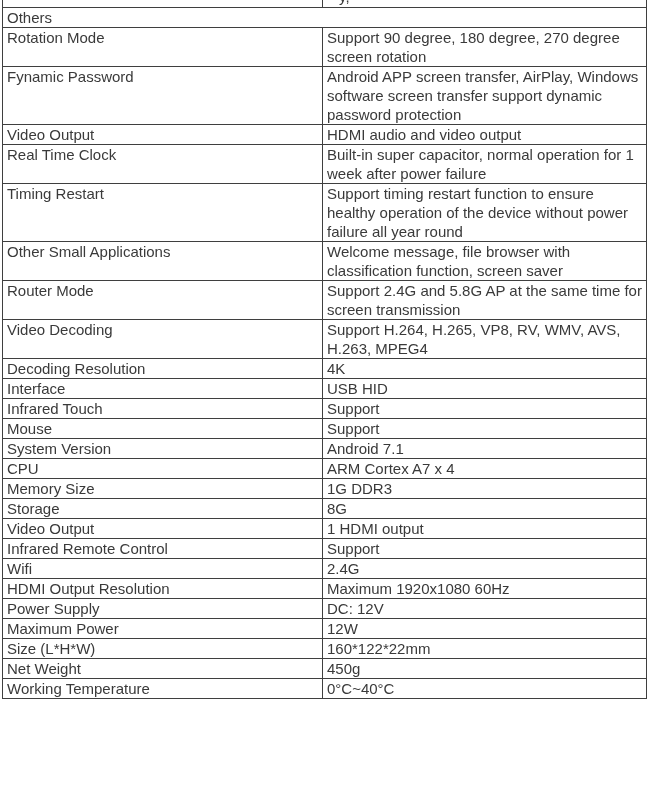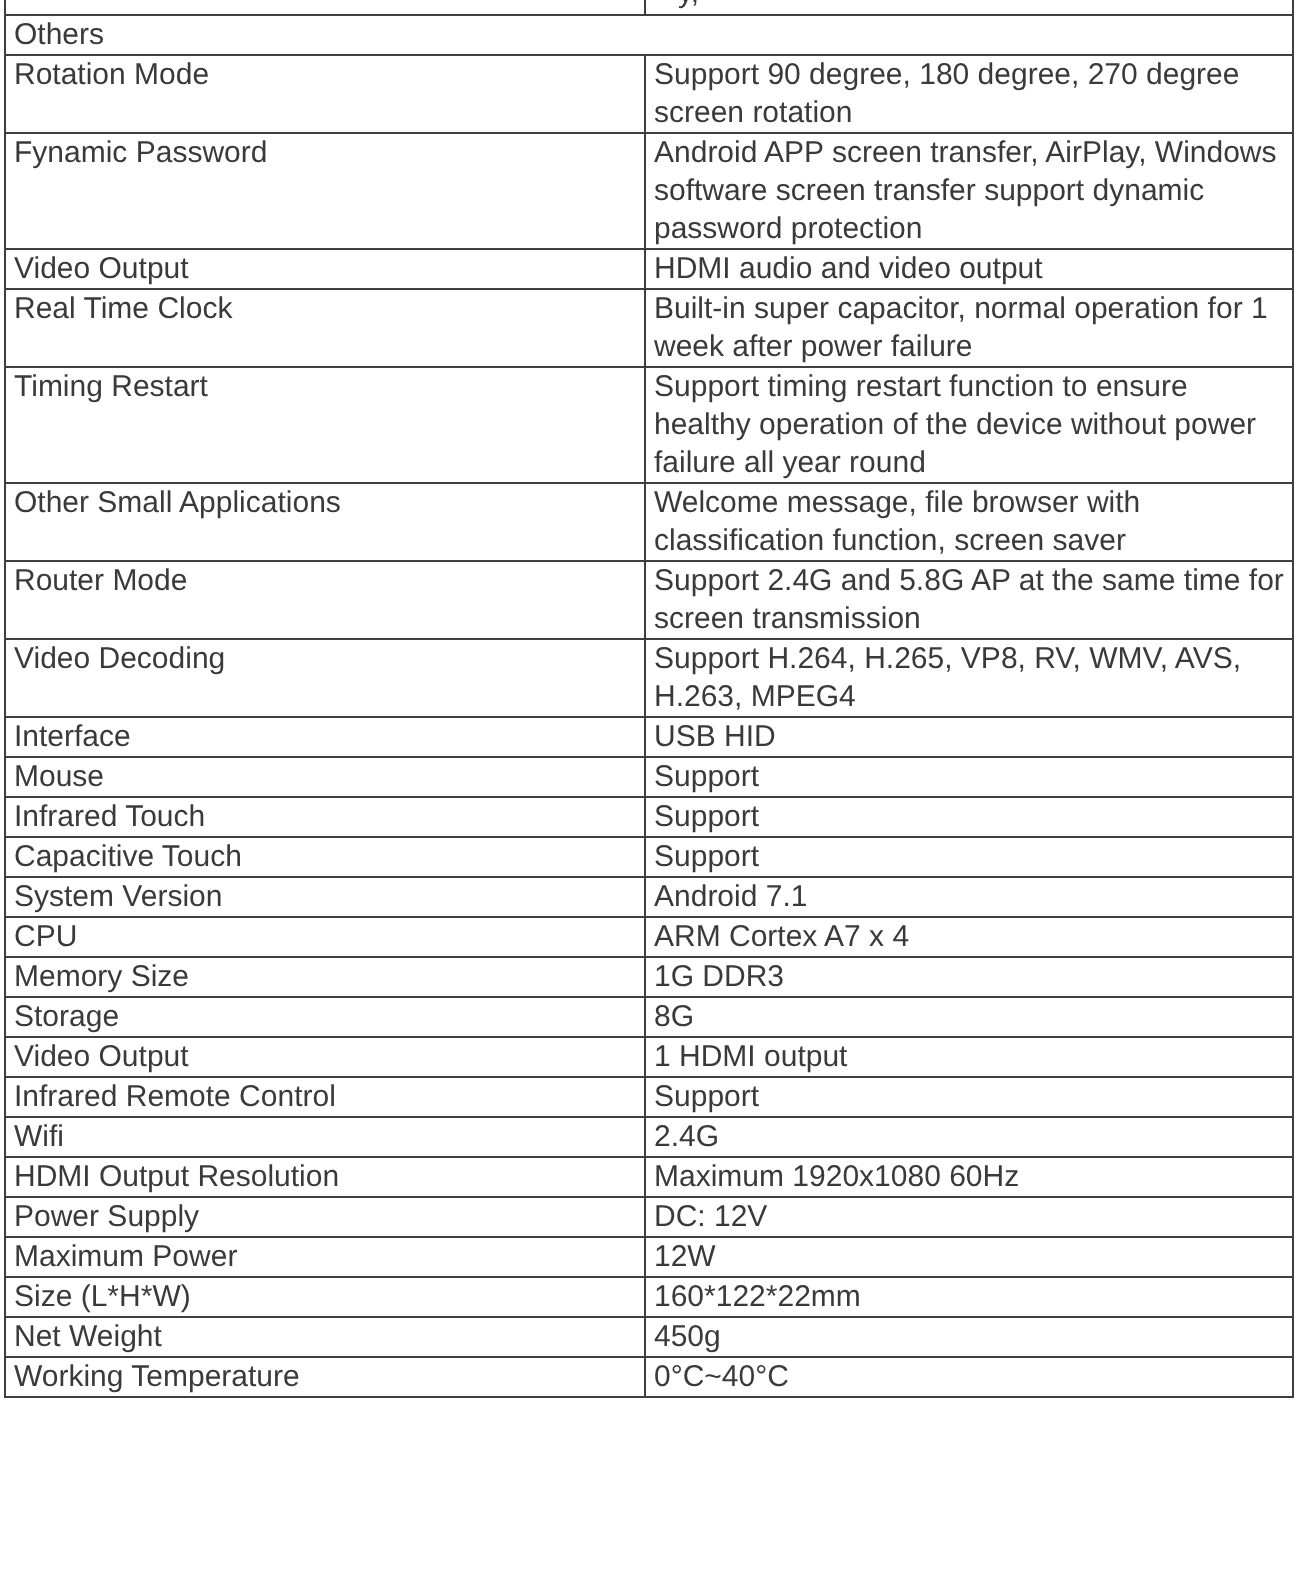--- a/index.html
+++ b/index.html
@@ -99,33 +99,33 @@
         </tr>
         <tr>
           <td class="label-cell">Router Mode</td>
           <td class="value-cell">Support 2.4G and 5.8G AP at the same time for screen transmission</td>
         </tr>
         <tr>
           <td class="label-cell">Video Decoding</td>
           <td class="value-cell">Support H.264, H.265, VP8, RV, WMV, AVS, H.263, MPEG4</td>
         </tr>
         <tr>
+          <td class="label-cell">Decoding Resolution</td>
+          <td class="value-cell">4K</td>
+        </tr>
+        <tr>
           <td class="label-cell">Interface</td>
           <td class="value-cell">USB HID</td>
-        </tr>
-        <tr>
-          <td class="label-cell">Mouse</td>
-          <td class="value-cell">Support</td>
         </tr>
         <tr>
           <td class="label-cell">Infrared Touch</td>
           <td class="value-cell">Support</td>
         </tr>
         <tr>
-          <td class="label-cell">Capacitive Touch</td>
+          <td class="label-cell">Mouse</td>
           <td class="value-cell">Support</td>
         </tr>
         <tr>
           <td class="label-cell">System Version</td>
           <td class="value-cell">Android 7.1</td>
         </tr>
         <tr>
           <td class="label-cell">CPU</td>
           <td class="value-cell">ARM Cortex A7 x 4</td>
         </tr>

